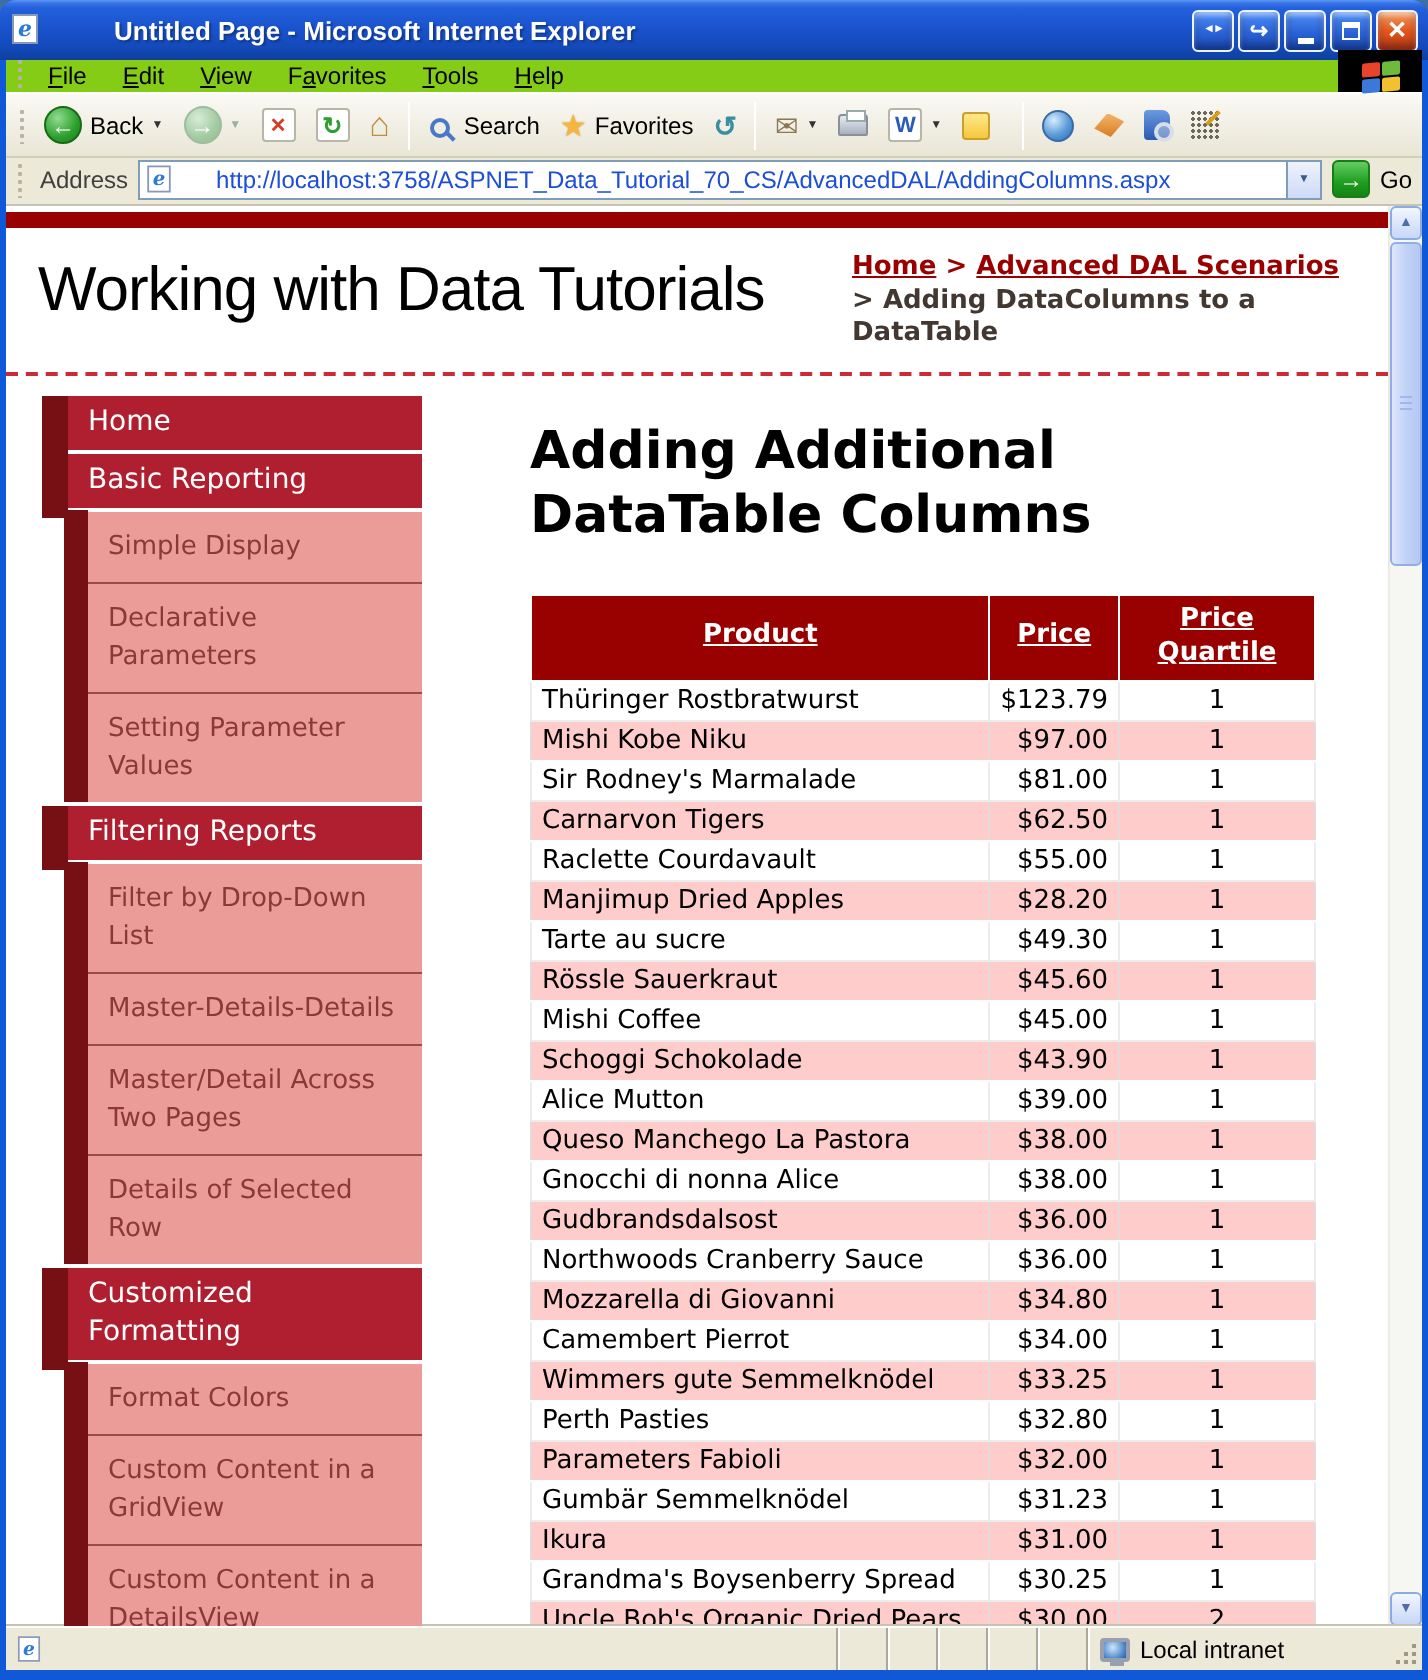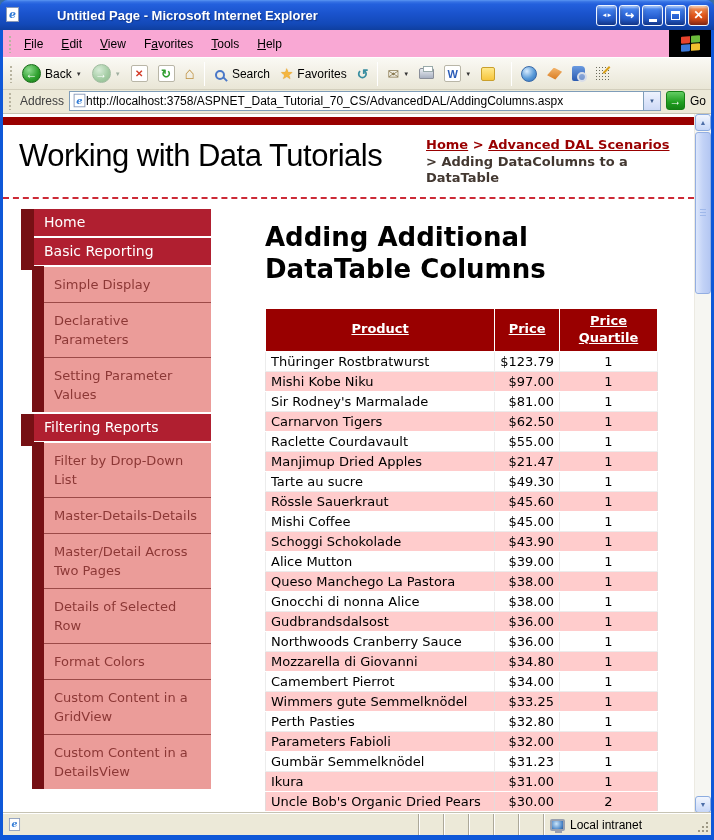--- a/index.html
+++ b/index.html
@@ -20,21 +20,21 @@
             background:linear-gradient(#4f8ef7,#2a63d5 55%,#1b50b8); color:#fff;
             display:flex; align-items:center; justify-content:center;
             box-shadow:inset 0 -3px 4px rgba(0,0,40,.35), inset 0 2px 2px rgba(255,255,255,.45); }
   .tb-close { background:linear-gradient(#f09a62,#e2571b 50%,#c03a0e); }
   .glyph-pair { font-size:6px; letter-spacing:-1px; }
   .glyph-popout { font-size:11px; font-weight:bold; }
   .min-glyph { width:8px; height:3px; background:#fff; margin-top:10px; }
   .max-glyph { width:9px; height:9px; border:1px solid #fff; border-top:3px solid #fff; }
   .close-glyph { font-size:12px; font-weight:bold; line-height:1; }
 
-  .menubar { height:27px; flex:none; margin:0 3px; background:#f9a8d4; display:flex; align-items:center;
+  .menubar { height:16px; flex:none; margin:0 3px; background:#84cc16; display:flex; align-items:center;
              padding-left:2px; }
   .grip { width:4px; height:18px; margin:0 3px;
           background-image:radial-gradient(circle,#b8b4a0 1px, transparent 1.2px);
           background-size:4px 4px; }
   .menu-item { font-size:12px; color:#000; padding:4px 9px; }
   .brand-box { margin-left:auto; width:42px; height:27px; background:#000;
                display:flex; align-items:center; justify-content:center; }
   .xp-flag { display:grid; grid-template-columns:9px 9px; grid-template-rows:7px 7px; gap:1px; transform:skewY(-5deg); }
   .xp-flag span { border-radius:1px; }
   .fl-r{background:#e8442c}.fl-g{background:#6cbb3c}.fl-b{background:#3b78d8}.fl-y{background:#f3c12f}
@@ -76,21 +76,21 @@
                  background-size:3px 3px; position:relative; }
   .binary-icon::after { content:""; position:absolute; inset:3px -1px auto auto; width:9px; height:2px;
                         background:#d8a018; transform:rotate(-45deg); }
   .tsep { width:1px; height:24px; background:#c9c5b5; border-right:1px solid #fff; margin:0 3px; flex:none; }
 
   .addressbar { height:24px; flex:none; margin:0 3px; background:#ece9d8; display:flex; align-items:center;
                 padding:0 5px 2px 2px; gap:5px; border-bottom:1px solid #c6c3b3; }
   .addr-label { font-size:12px; color:#404040; }
   .addr-box { flex:1; height:20px; background:#fff; border:1px solid #7f9db9; display:flex; align-items:center; padding-left:3px; }
   .addr-box .page-icon { transform:scale(.9); }
-  .addr-input { flex:1; border:none; outline:none; font:12px "Liberation Sans", sans-serif; color:#000000; padding-left:0; background:transparent; }
+  .addr-input { flex:1; border:none; outline:none; font:12px "Liberation Sans", sans-serif; color:#1d4ed8; padding-left:22px; background:transparent; }
   .addr-drop { width:17px; height:18px; background:linear-gradient(#eef3fe,#cdd9f6); border-left:1px solid #7f9db9;
                display:flex; align-items:center; justify-content:center; font-size:6px; color:#3a5a8c; flex:none; }
   .go-btn { width:19px; height:19px; border-radius:3px; background:linear-gradient(#63cd63,#1f9e1f 60%,#158215);
             border:1px solid #148014; color:#fff; font-weight:bold; font-size:12px;
             display:flex; align-items:center; justify-content:center; flex:none; }
   .go-label { font-size:12px; color:#000; }
 
   
   .viewport { flex:1; margin:0 3px; background:#fff; display:flex; overflow:hidden; }
   .page { flex:1; overflow:hidden; font-family:"DejaVu Sans", sans-serif; }
@@ -310,20 +310,21 @@
             <div class="side-top"><span>Home</span></div>
             <div class="side-top"><span>Basic Reporting</span></div>
             <div class="side-sub"><span>Simple Display</span></div>
             <div class="side-sub"><span>Declarative Parameters</span></div>
             <div class="side-sub"><span>Setting Parameter Values</span></div>
             <div class="side-top"><span>Filtering Reports</span></div>
             <div class="side-sub"><span>Filter by Drop-Down List</span></div>
             <div class="side-sub"><span>Master-Details-Details</span></div>
             <div class="side-sub"><span>Master/Detail Across Two Pages</span></div>
             <div class="side-sub"><span>Details of Selected Row</span></div>
+            <div class="side-top"><span>Customized Formatting</span></div>
             <div class="side-sub"><span>Format Colors</span></div>
             <div class="side-sub"><span>Custom Content in a GridView</span></div>
             <div class="side-sub"><span>Custom Content in a DetailsView</span></div>
           </div>
 
         <div class="main">
           <h2 class="main-heading">Adding Additional DataTable Columns</h2>
           <table class="data-table">
             <thead>
                 <tr>
@@ -353,21 +354,21 @@
                   <td class="td-price">$62.50</td>
                   <td class="td-quartile">1</td>
                 </tr>
                 <tr>
                   <td class="td-product">Raclette Courdavault</td>
                   <td class="td-price">$55.00</td>
                   <td class="td-quartile">1</td>
                 </tr>
                 <tr class="alt">
                   <td class="td-product">Manjimup Dried Apples</td>
-                  <td class="td-price">$21.47</td>
+                  <td class="td-price">$28.20</td>
                   <td class="td-quartile">1</td>
                 </tr>
                 <tr>
                   <td class="td-product">Tarte au sucre</td>
                   <td class="td-price">$49.30</td>
                   <td class="td-quartile">1</td>
                 </tr>
                 <tr class="alt">
                   <td class="td-product">Rössle Sauerkraut</td>
                   <td class="td-price">$45.60</td>
@@ -434,20 +435,25 @@
                   <td class="td-quartile">1</td>
                 </tr>
                 <tr>
                   <td class="td-product">Gumbär Semmelknödel</td>
                   <td class="td-price">$31.23</td>
                   <td class="td-quartile">1</td>
                 </tr>
                 <tr class="alt">
                   <td class="td-product">Ikura</td>
                   <td class="td-price">$31.00</td>
+                  <td class="td-quartile">1</td>
+                </tr>
+                <tr>
+                  <td class="td-product">Grandma's Boysenberry Spread</td>
+                  <td class="td-price">$30.25</td>
                   <td class="td-quartile">1</td>
                 </tr>
                 <tr class="alt">
                   <td class="td-product">Uncle Bob's Organic Dried Pears</td>
                   <td class="td-price">$30.00</td>
                   <td class="td-quartile">2</td>
                 </tr>
               </tbody>
           </table>
         </div>

